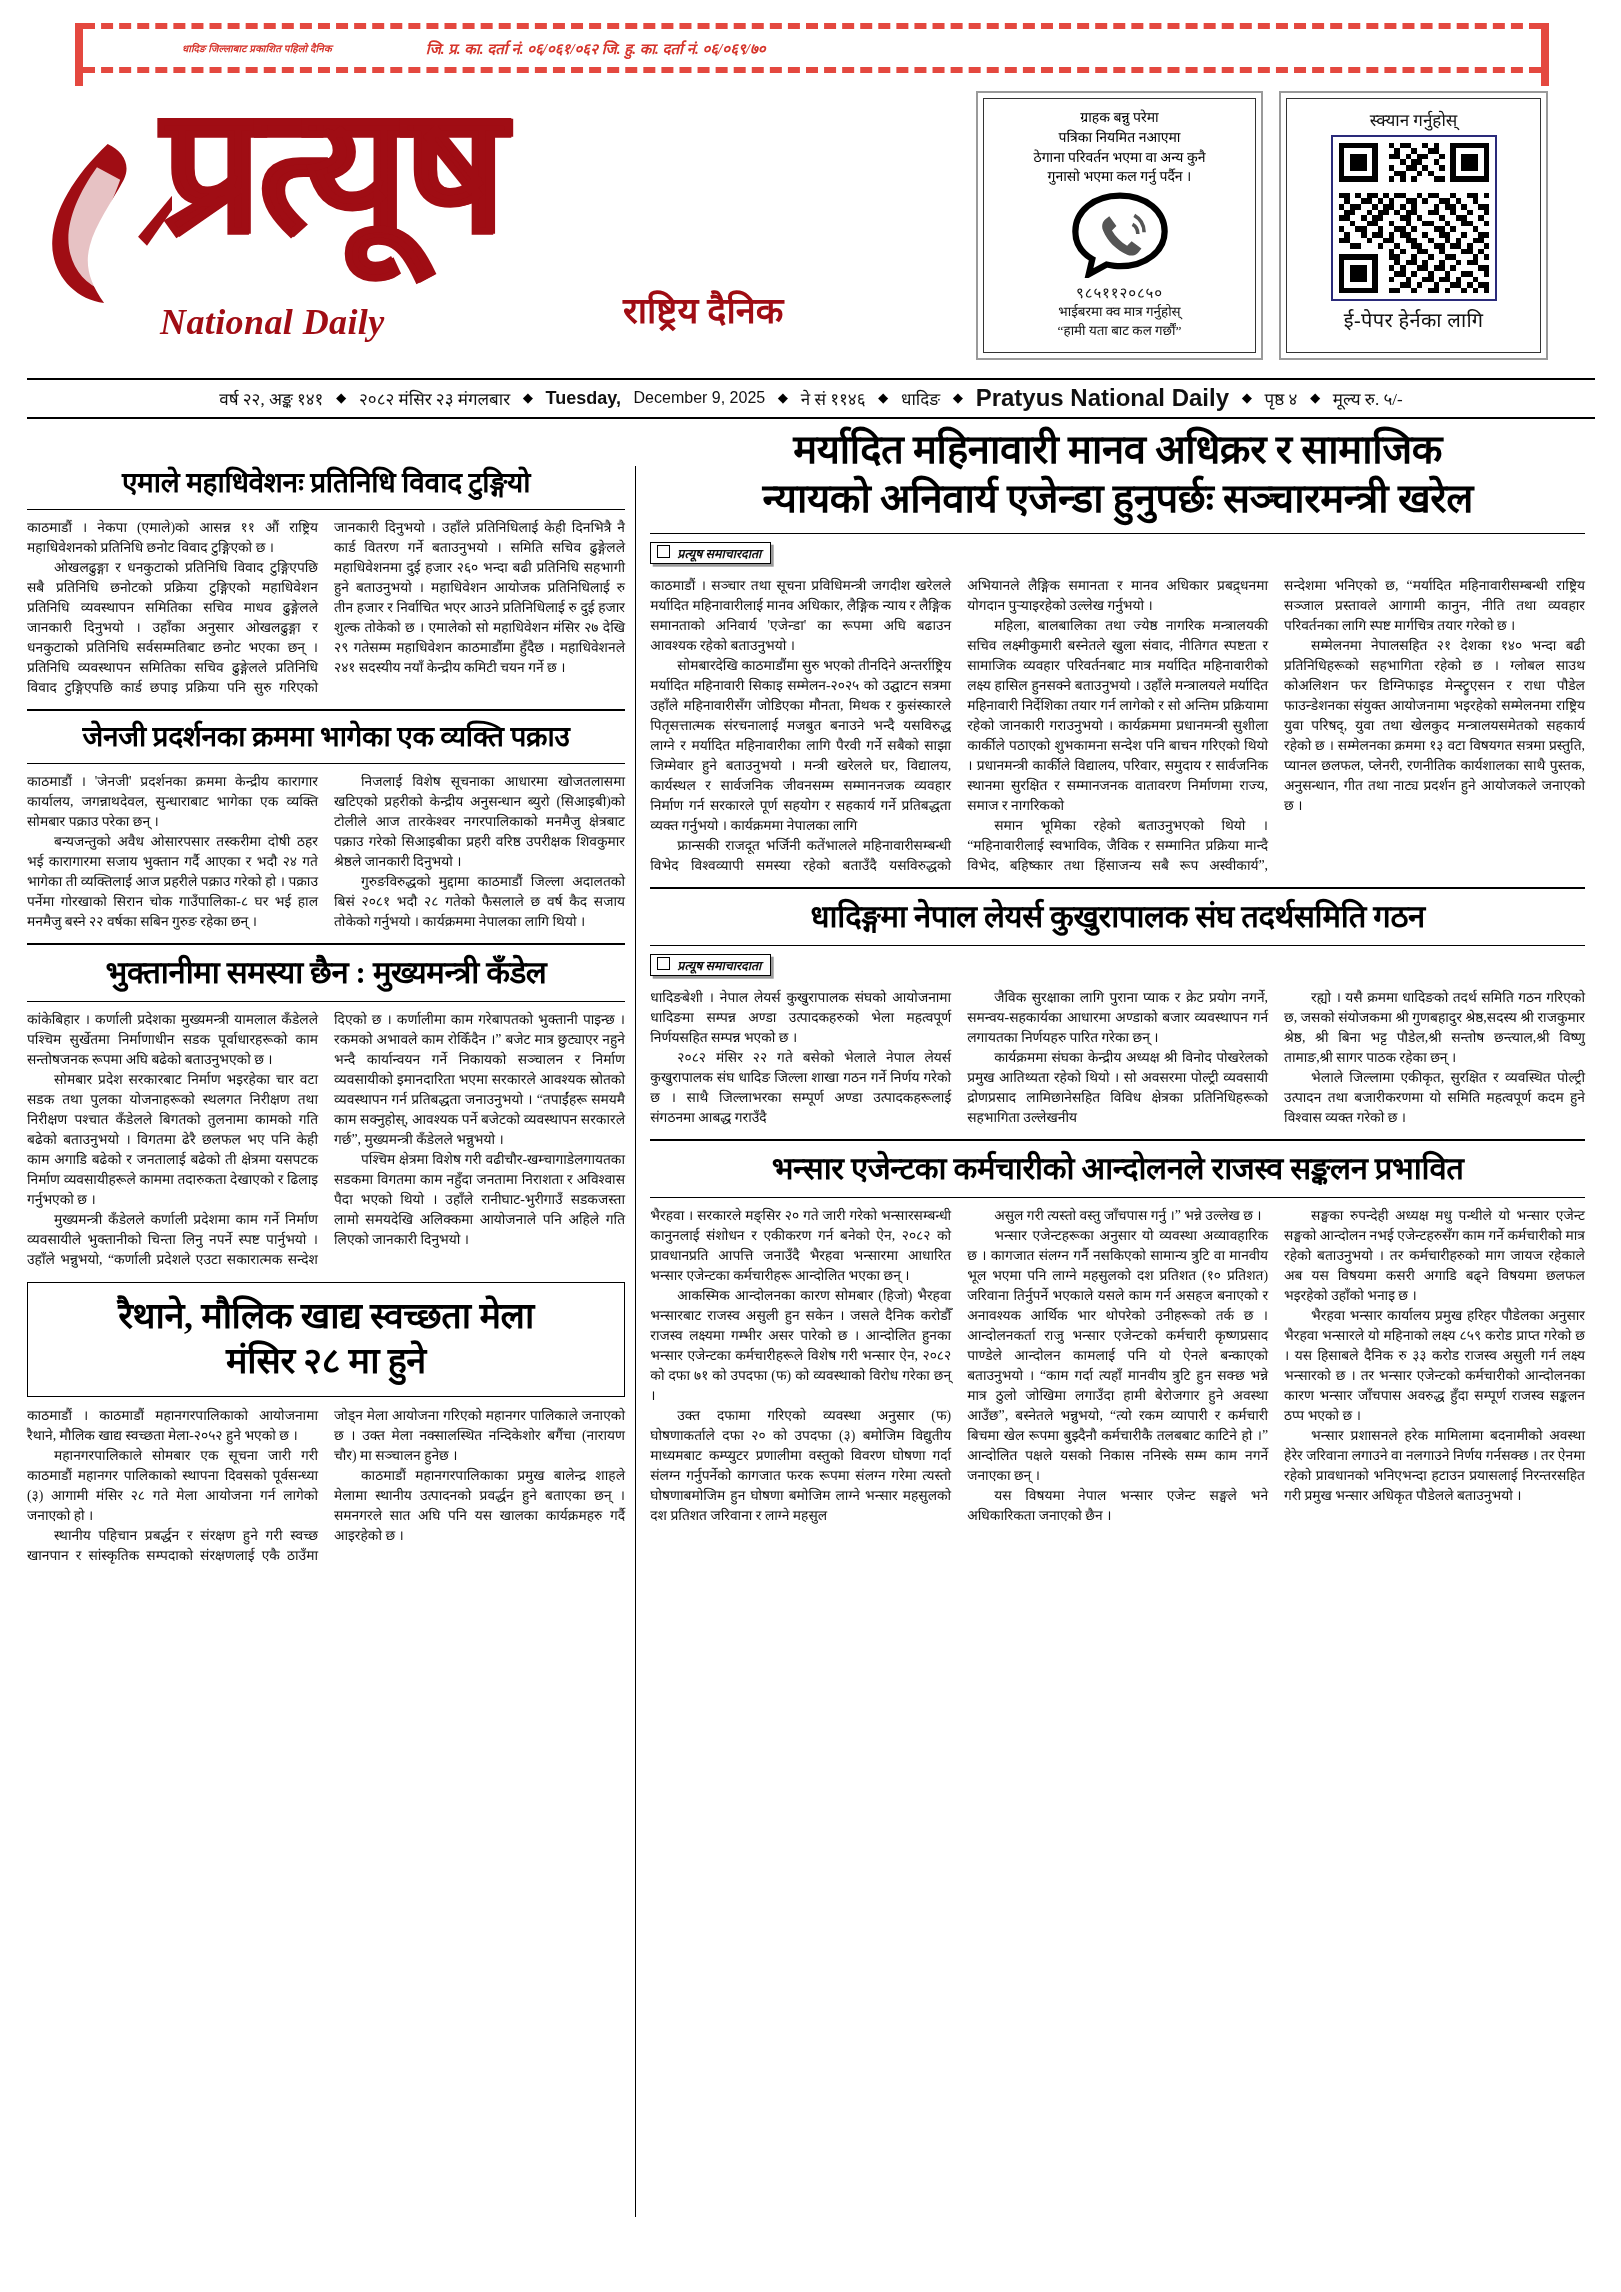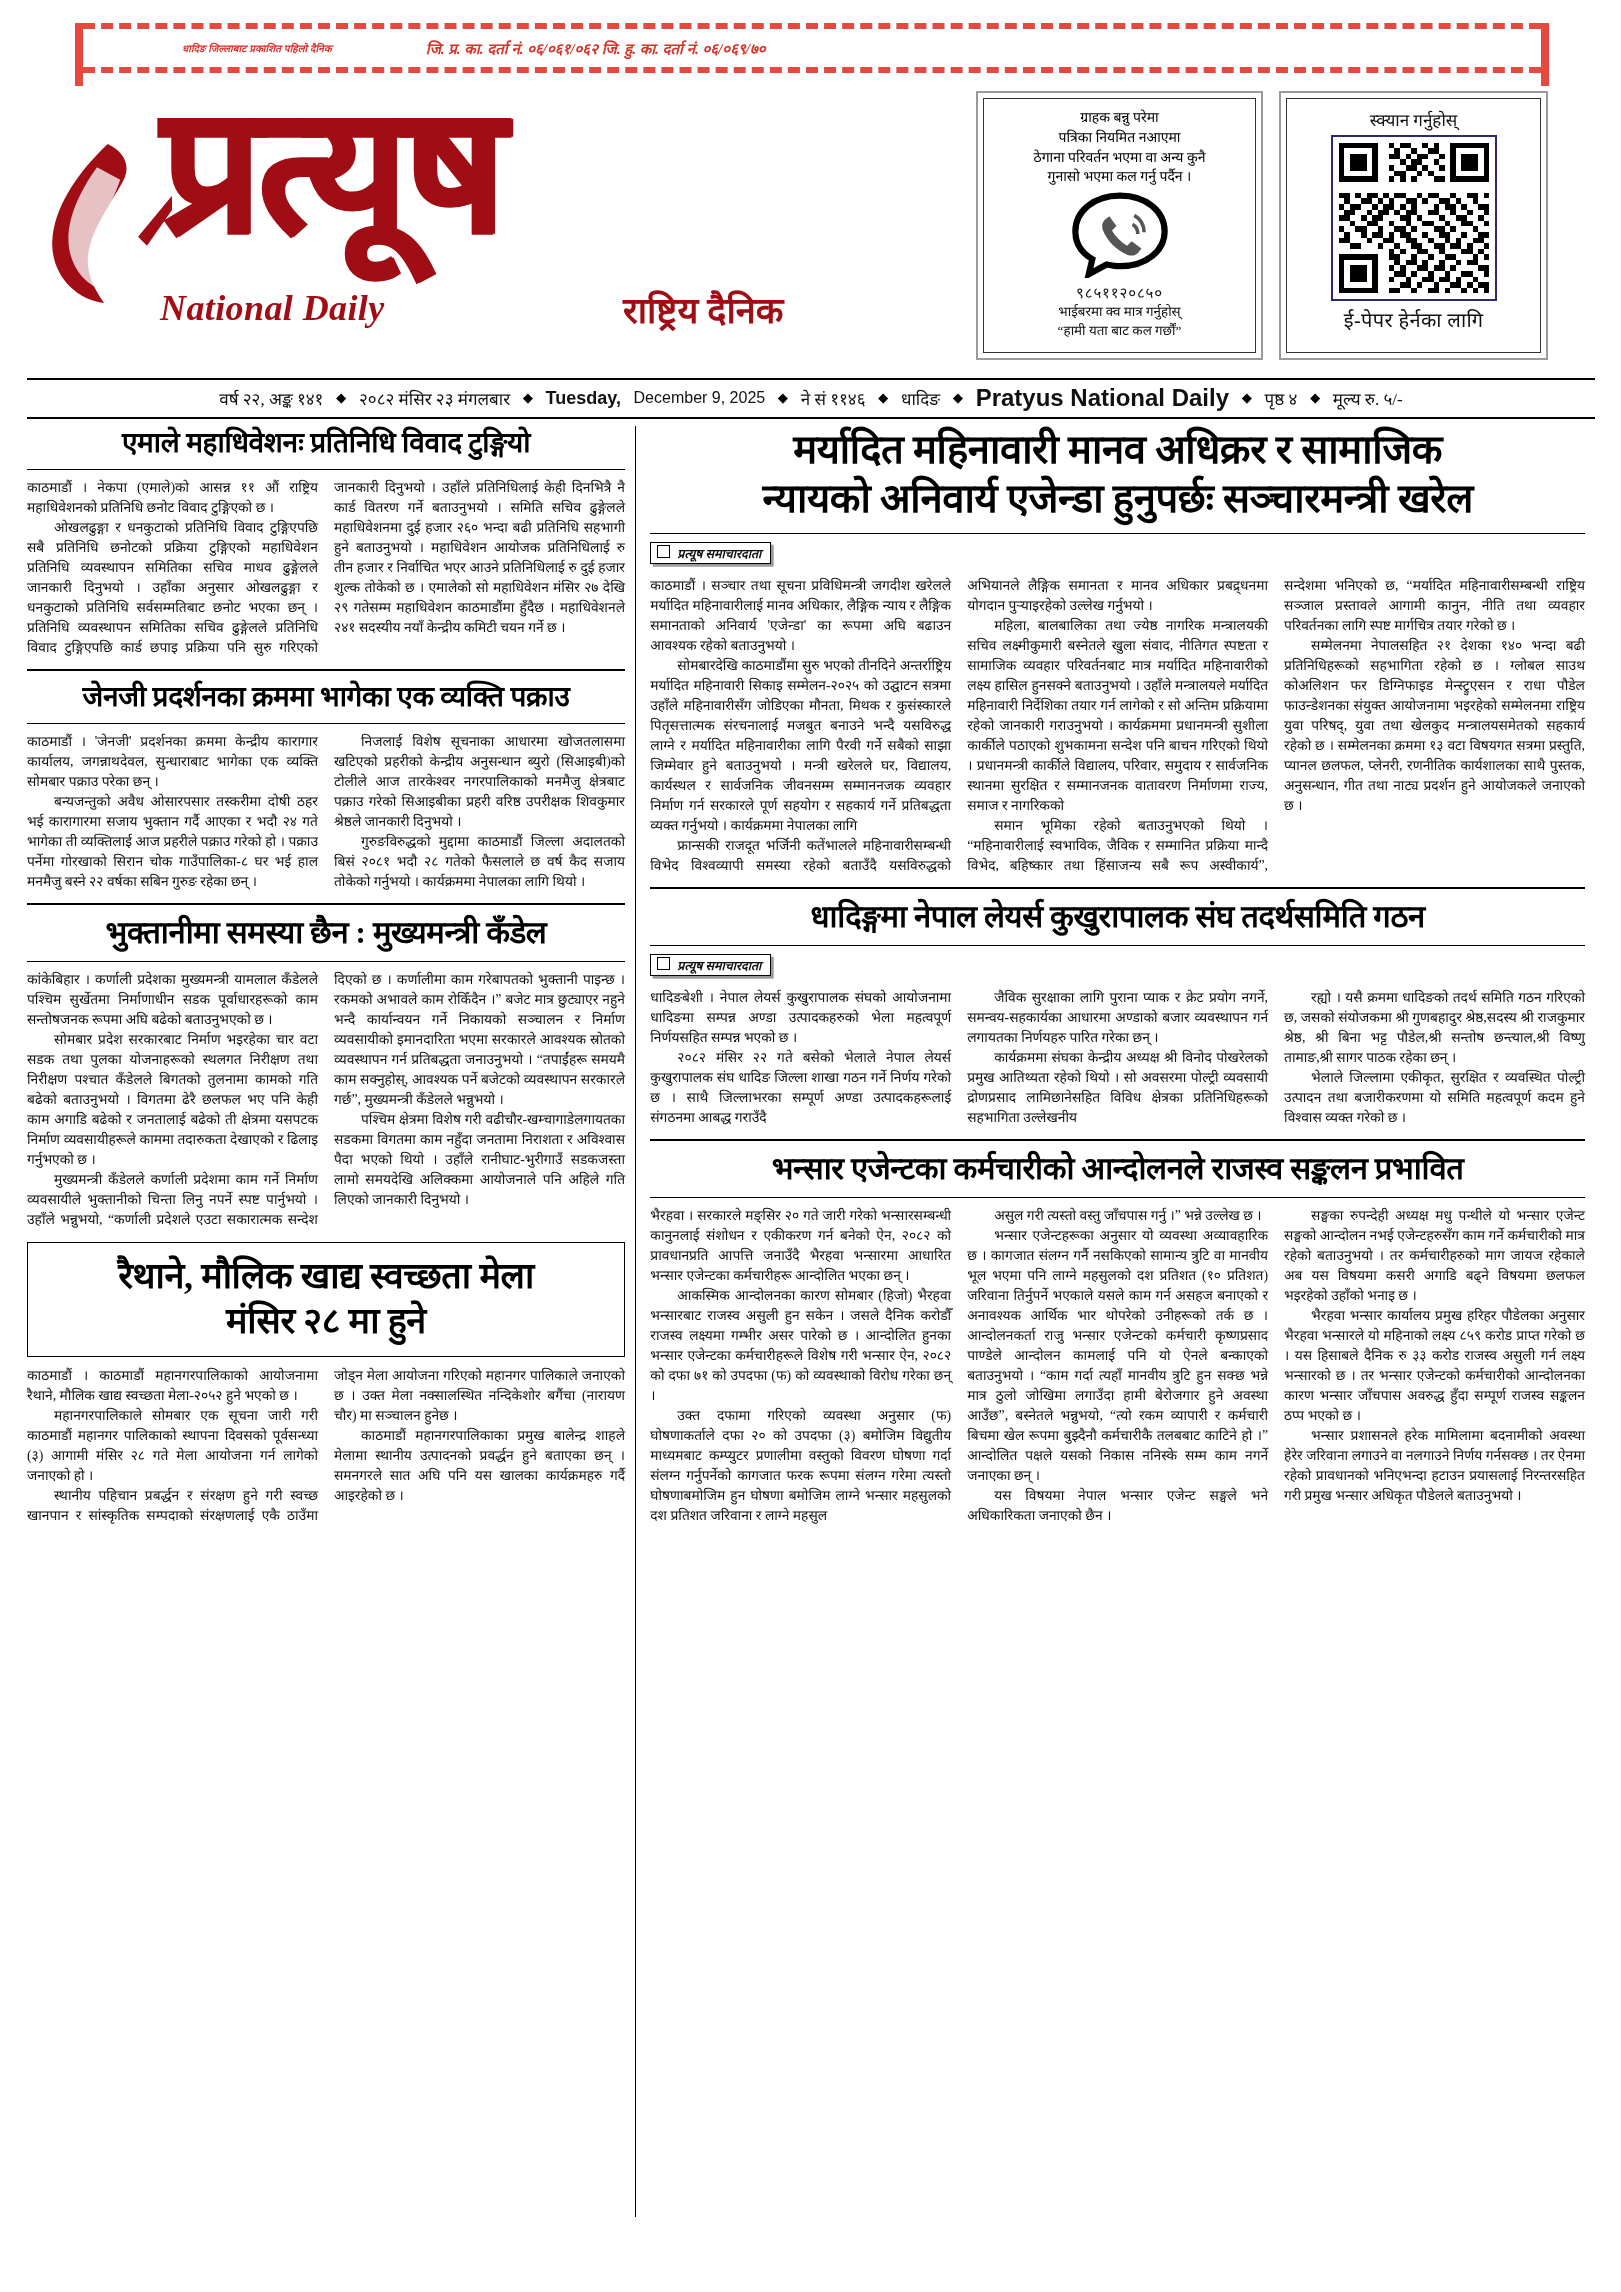--- a/index.html
+++ b/index.html
@@ -42,21 +42,21 @@
     font-size:176px; line-height:179px; font-weight:700;
     color:#a00d14;
     letter-spacing:-3.6px;
     text-shadow: 2.7px 0 0 #a00d14;
     -webkit-text-stroke:1.8px #a00d14;
   }
   .np-flame{
     position:absolute; left:10.7px; top:63px; width:134px; height:166px;
   }
   .np-sub-en{
-    position:absolute; left:133px; top:210px;
+    position:absolute; left:133px; top:224px;
     font-size:36px; font-weight:700; font-style:italic;
     color:#a00d14; letter-spacing:0.4px;
     font-family:"Liberation Serif", serif;
   }
   .np-sub-np{
     position:absolute; left:596px; top:208px;
     font-size:36px; font-weight:700;
     color:#a00d14;
   }
 
@@ -93,21 +93,21 @@
   .dl-en{ font-family:"Liberation Sans", sans-serif; font-size:16px;}
   .dl-np{ font-size:17px; }
   .dl-brand{ font-family:"Liberation Sans", sans-serif; font-weight:700; font-size:24px;}
 
   
   .content{
     margin-top:7.2px;
     display:flex;
     height:1791px;
   }
-  .col-left{ width:609px; padding-right:10px; border-right:1.8px solid #000; }
+  .col-left{ width:609px; padding-right:10px; border-right:1.8px solid #000;margin-top:40px; }
   .col-right{ width:949px; padding-left:14.3px; }
 
   .hl{
     font-weight:700; text-align:center; line-height:1.22;
     color:#000;
     font-family:"Liberation Serif", serif;
   }
   .hl-1{ font-size:28px; letter-spacing:-0.3px;}
   .hl-lead{ font-size:40px; letter-spacing:-0.4px; }
   .hl-mid{ font-size:31px; letter-spacing:-0.4px;}

